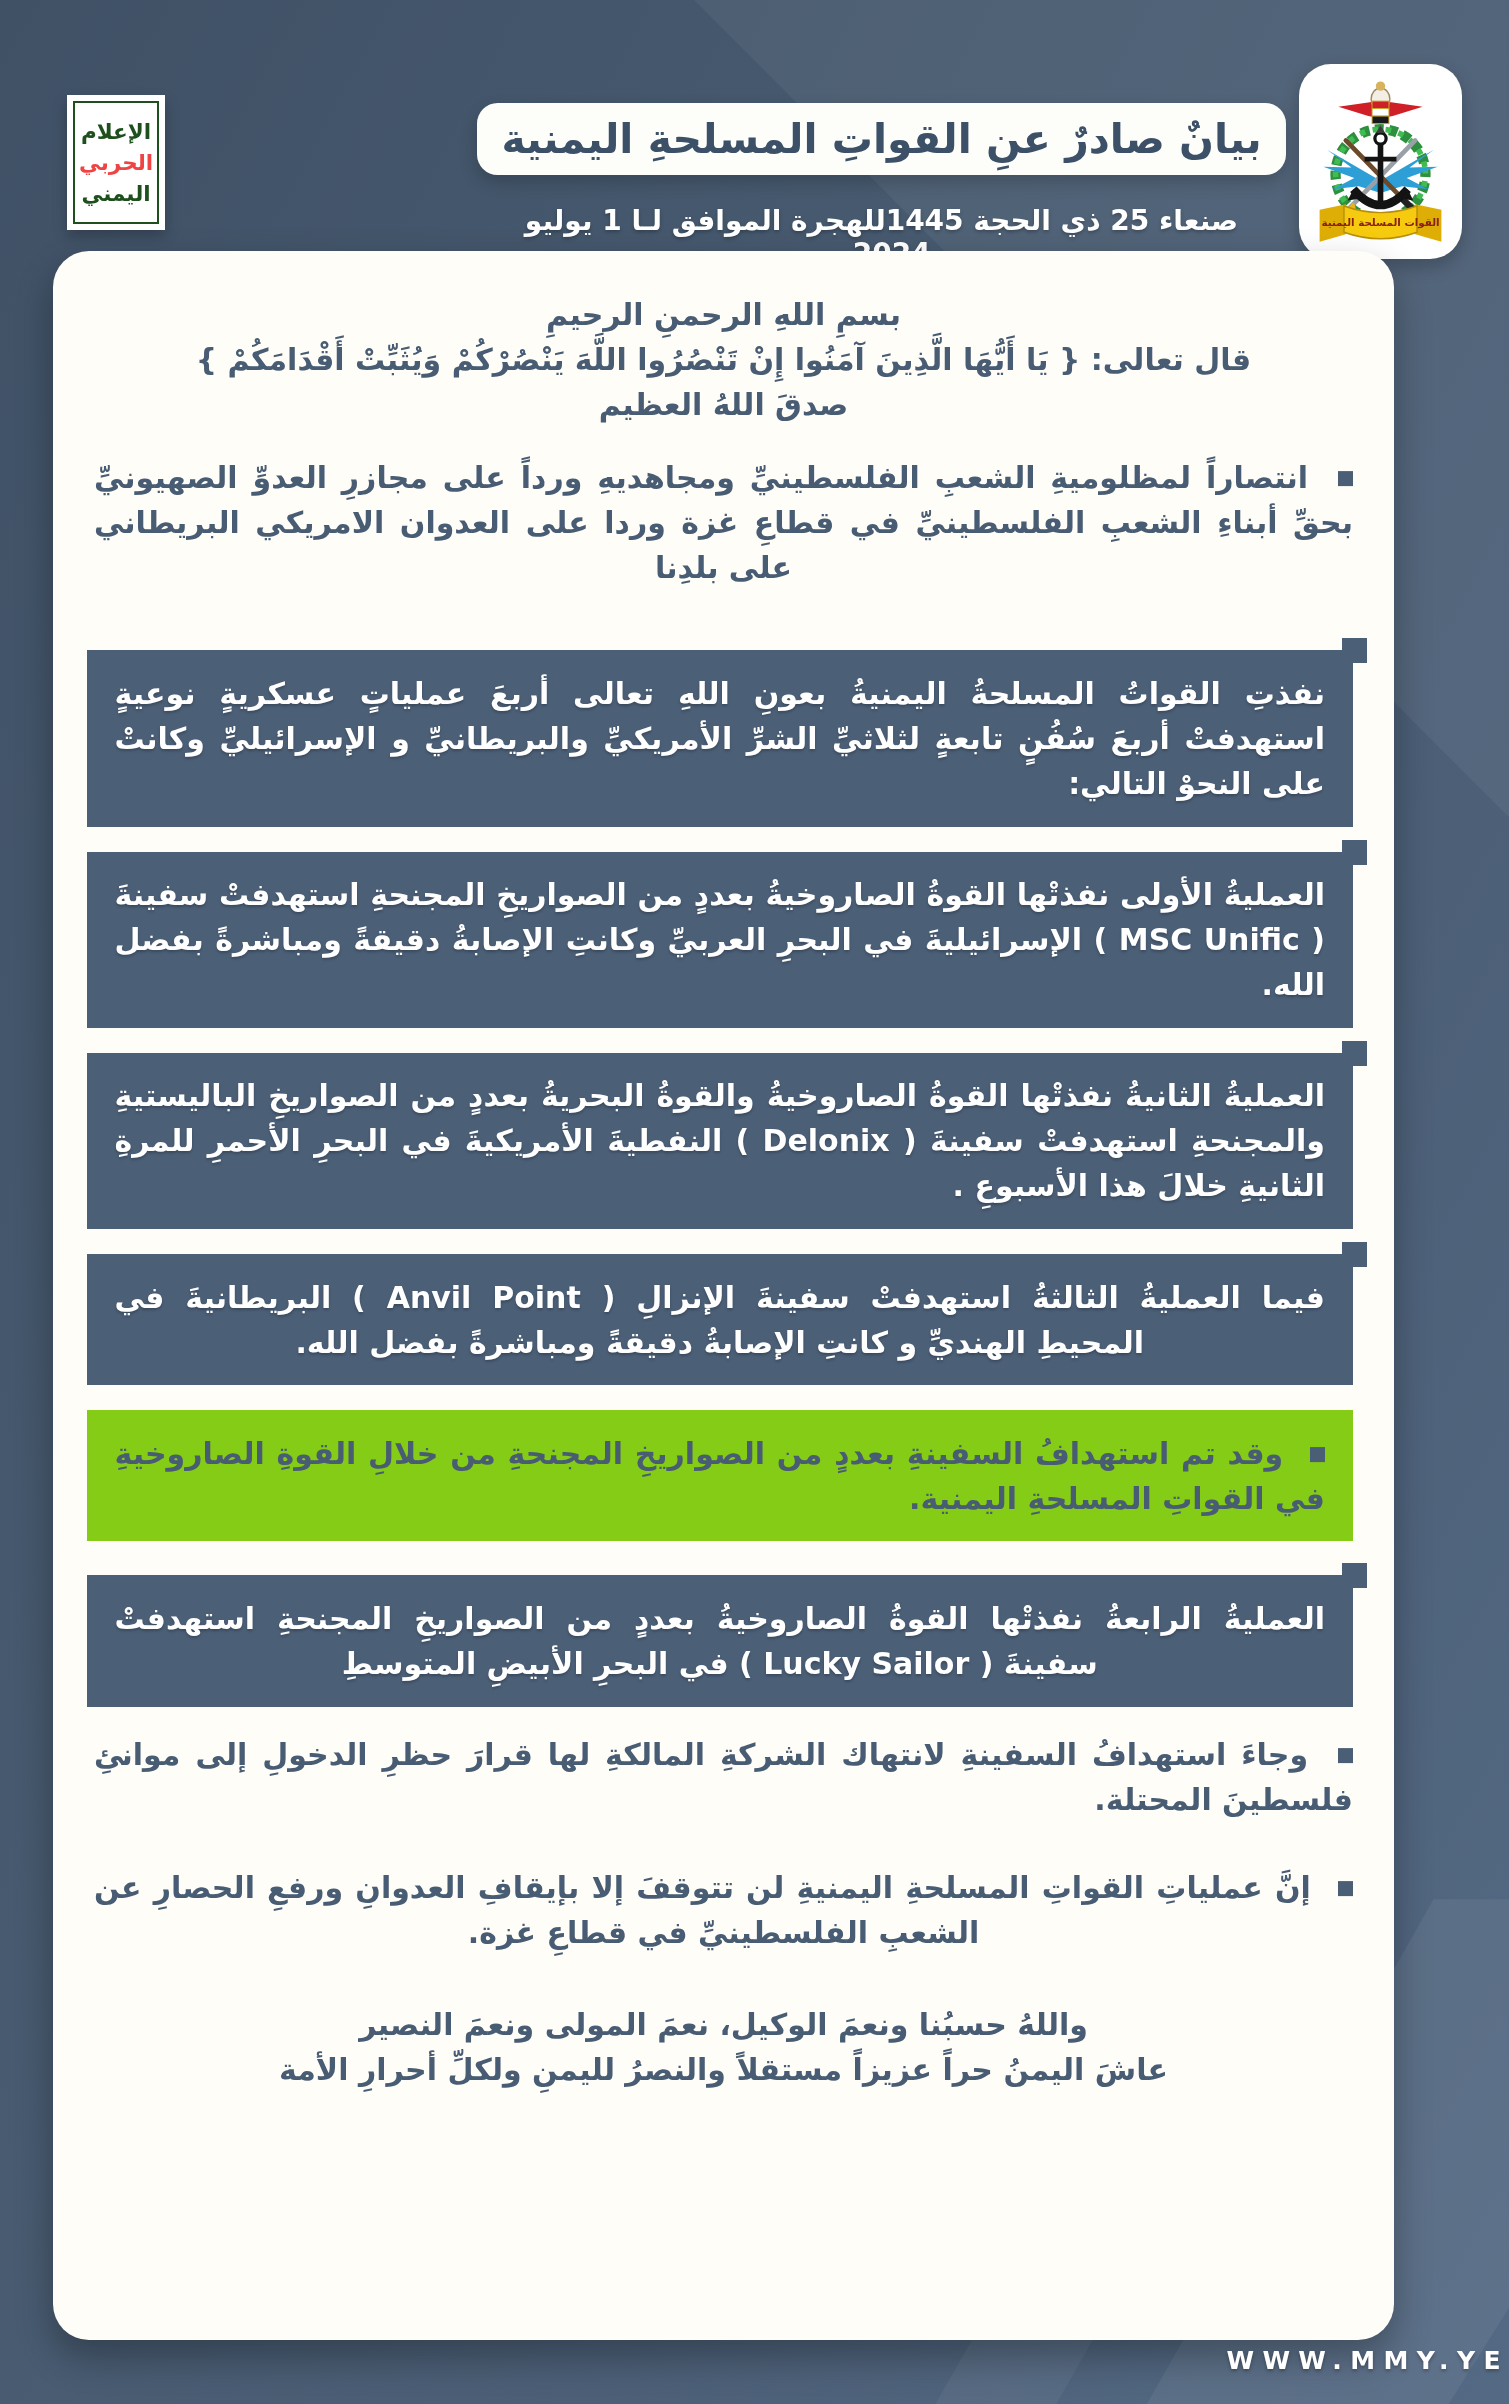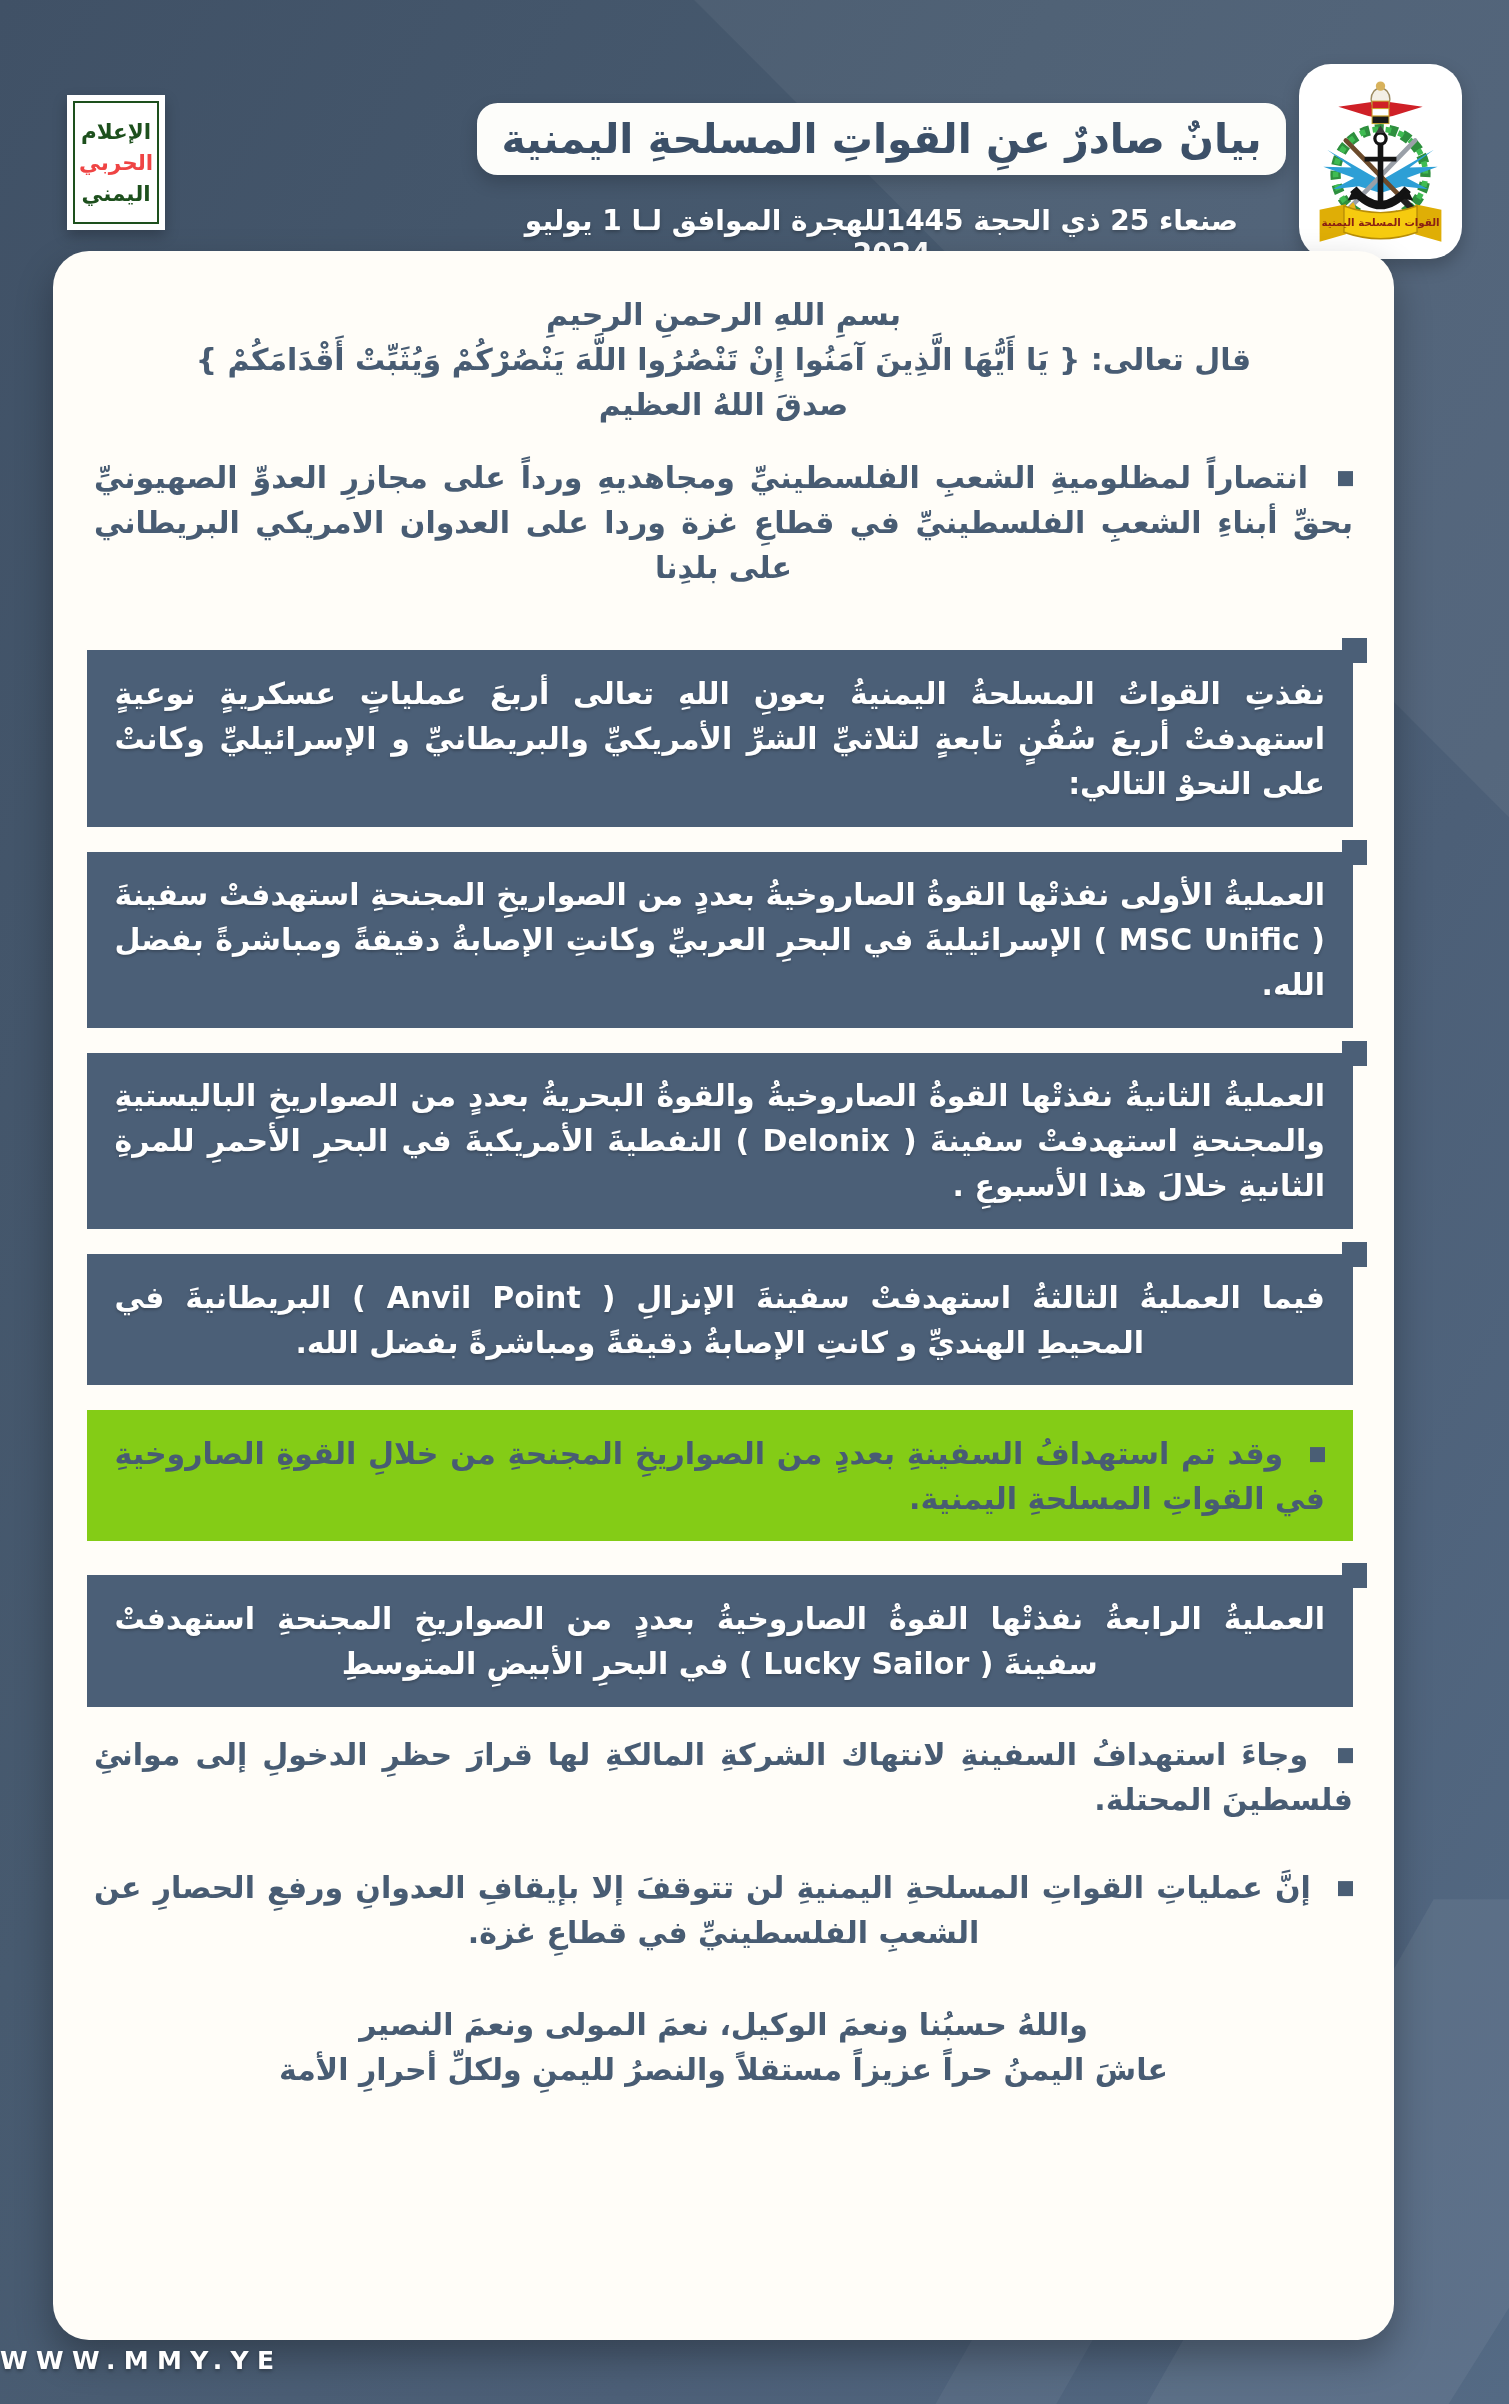--- a/index.html
+++ b/index.html
@@ -72,21 +72,21 @@
     position:absolute;top:-12px;right:-14px;width:25px;height:25px;
     background:#4b5f77;
   }
   .light-band{
     background:#84cc16;padding:20.6px 28px;margin:7.5px 0 34px -7.5px;
   }
   .closing{text-align:center;margin-top:43px;}
 
   
   .footer{
-    position:absolute;left:0;top:2346px;width:1509px;text-align:left;
+    position:absolute;left:0;top:2346px;width:1509px;text-align:right;
     color:#ffffff;font-size:25px;font-weight:700;letter-spacing:8.4px;
     direction:ltr;text-shadow:0 1.9px 3.7px rgba(0,0,0,0.3);
   }
 </style>
 </head>
 <body>
 
 <div class="overlay" id="diag-top"></div>
 <div class="overlay" id="diag-bot1"></div>
 <div class="overlay" id="diag-bot2"></div>

